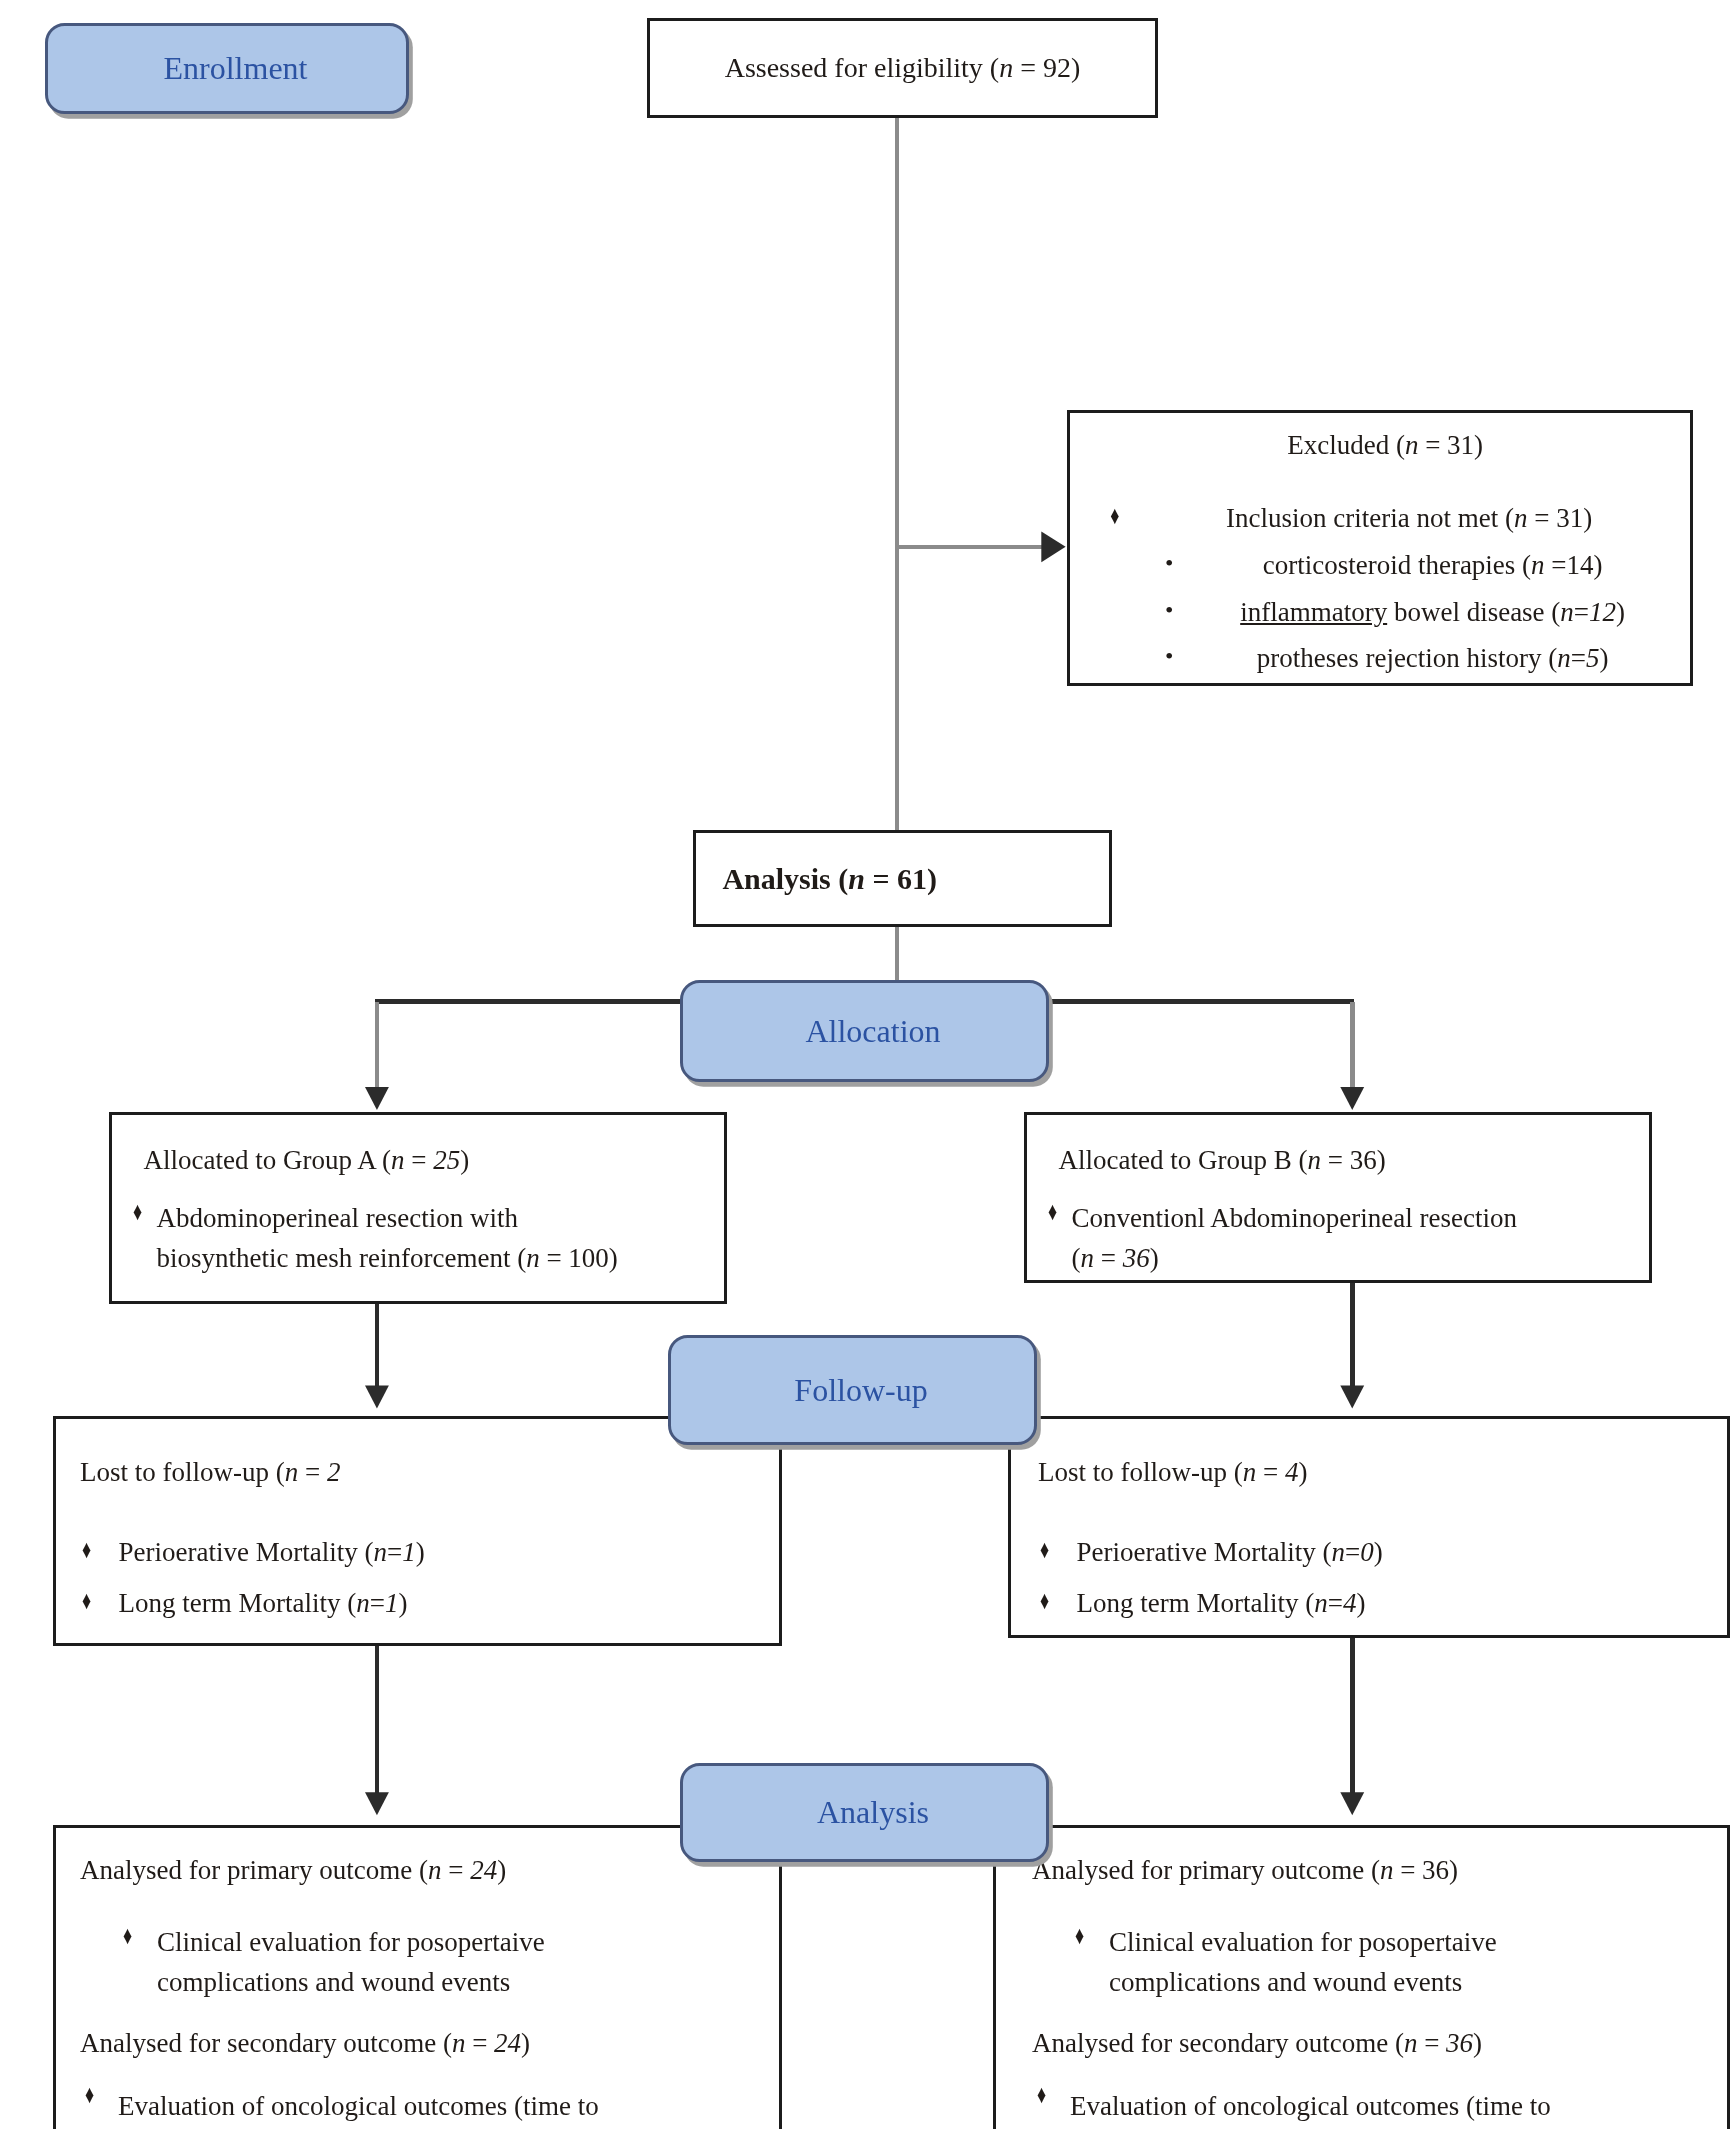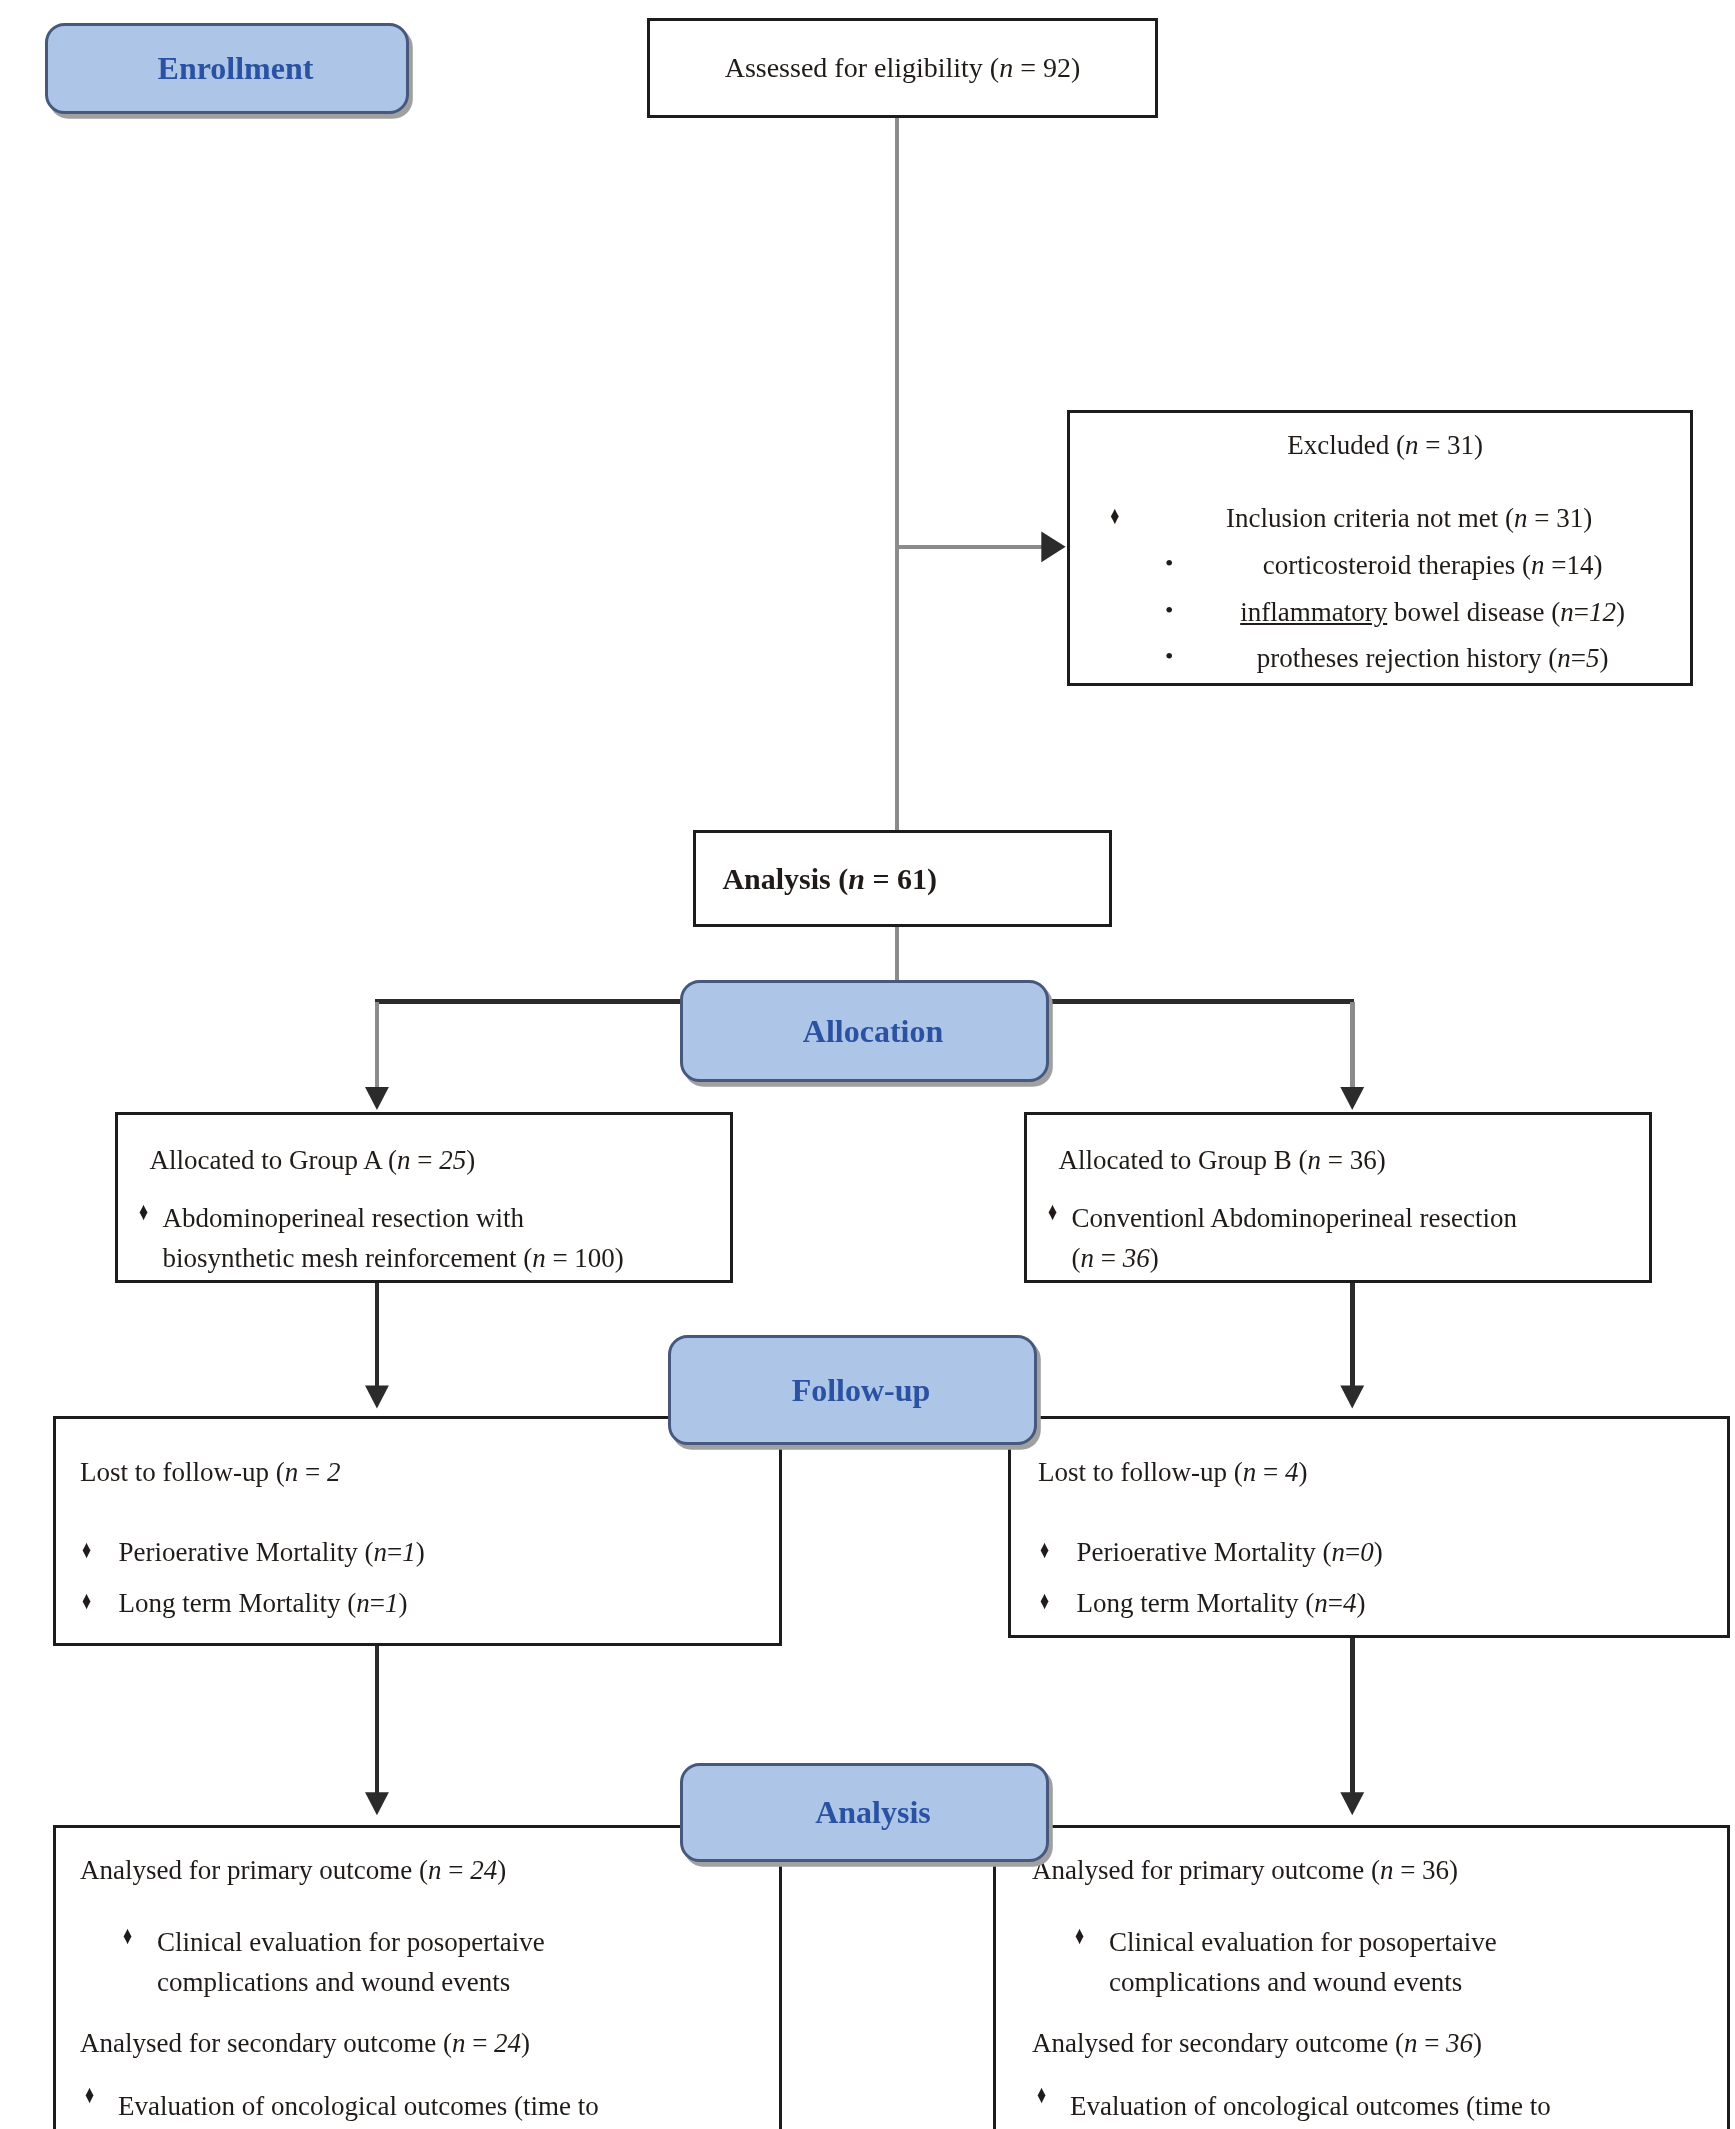--- a/index.html
+++ b/index.html
@@ -10,40 +10,40 @@
   .gline{stroke:var(--line_gray,#8b8b8b);stroke-width:11;shape-rendering:crispEdges;}
   .dline{stroke:var(--line_dark,#2b2b2b);stroke-width:11;shape-rendering:crispEdges;}
   .ah{fill:var(--line_dark,#1c1c1c);}
 
   .box{position:absolute;background:#ffffff;border:3.8px solid var(--box_border,#1c1c1c);
        box-sizing:border-box;z-index:2;font-size:27px;line-height:1.45;}
   .stage{position:absolute;z-index:3;background:var(--badge_fill,#adc6e8);
          border:3px solid var(--badge_border,#47587e);border-radius:19.6px;
          box-shadow:3.8px 4.7px 0 var(--shadow,#a0a0a0);
          display:flex;align-items:center;justify-content:center;box-sizing:border-box;
-         font-weight:bold;font-size:32px;color:var(--badge_text,#2b52a2);padding-left:17px;}
+         font-weight:normal;font-size:32px;color:var(--badge_text,#2b52a2);padding-left:17px;}
 
   #stage-enrollment{left:45px;top:22.6px;width:364px;height:91px;}
   #stage-allocation{left:680px;top:980px;width:369px;height:102px;}
   #stage-followup{left:668px;top:1335px;width:369px;height:110px;}
   #stage-analysis{left:680px;top:1763px;width:369px;height:99px;justify-content:center;}
 
   #box-assessed{left:647px;top:18px;width:511px;height:100px;
                 display:flex;align-items:center;justify-content:center;font-size:28px;}
 
   #box-excluded{left:1067px;top:410px;width:626px;height:276px;padding:12.8px 15.3px 0 25.6px;text-align:center;}
   .ex-bullet{margin-top:34px;display:flex;}
   .ex-bullet .mk{flex:0 0 48px;}
   .ex-sub{margin-top:7.7px;display:flex;padding-left:52px;}
   .ex-sub .mk{flex:0 0 43px;}
 
   #box-analysis-n{left:693px;top:830px;width:419px;height:97px;
                   display:flex;align-items:center;font-weight:bold;font-size:30px;padding-left:26.4px;}
 
-  #box-group-a{left:109px;top:1112px;width:618px;height:171px;padding:25.6px 11px 0 31.5px;margin-left:6px;}
+  #box-group-a{left:109px;top:1112px;width:618px;height:192px;padding:25.6px 11px 0 31.5px;}
   #box-group-b{left:1024px;top:1112px;width:628px;height:171px;padding:25.6px 11px 0 31.5px;}
   .g-bullet{margin-top:18px;display:flex;margin-left:-11px;line-height:1.5;}
   .g-bullet .mk{flex:0 0 24px;}
 
   #box-followup-a{left:53px;top:1416px;width:729px;height:230px;padding:34px 11px 12px 24px;}
   #box-followup-b{left:1008px;top:1416px;width:722px;height:222px;padding:34px 11px 0 27px;}
   .fu-bullets{margin-top:41px;}
   .fu-row{display:flex;margin-top:12px;}
   .fu-row .mk{flex:0 0 36px;padding-left:2.6px;}
 

